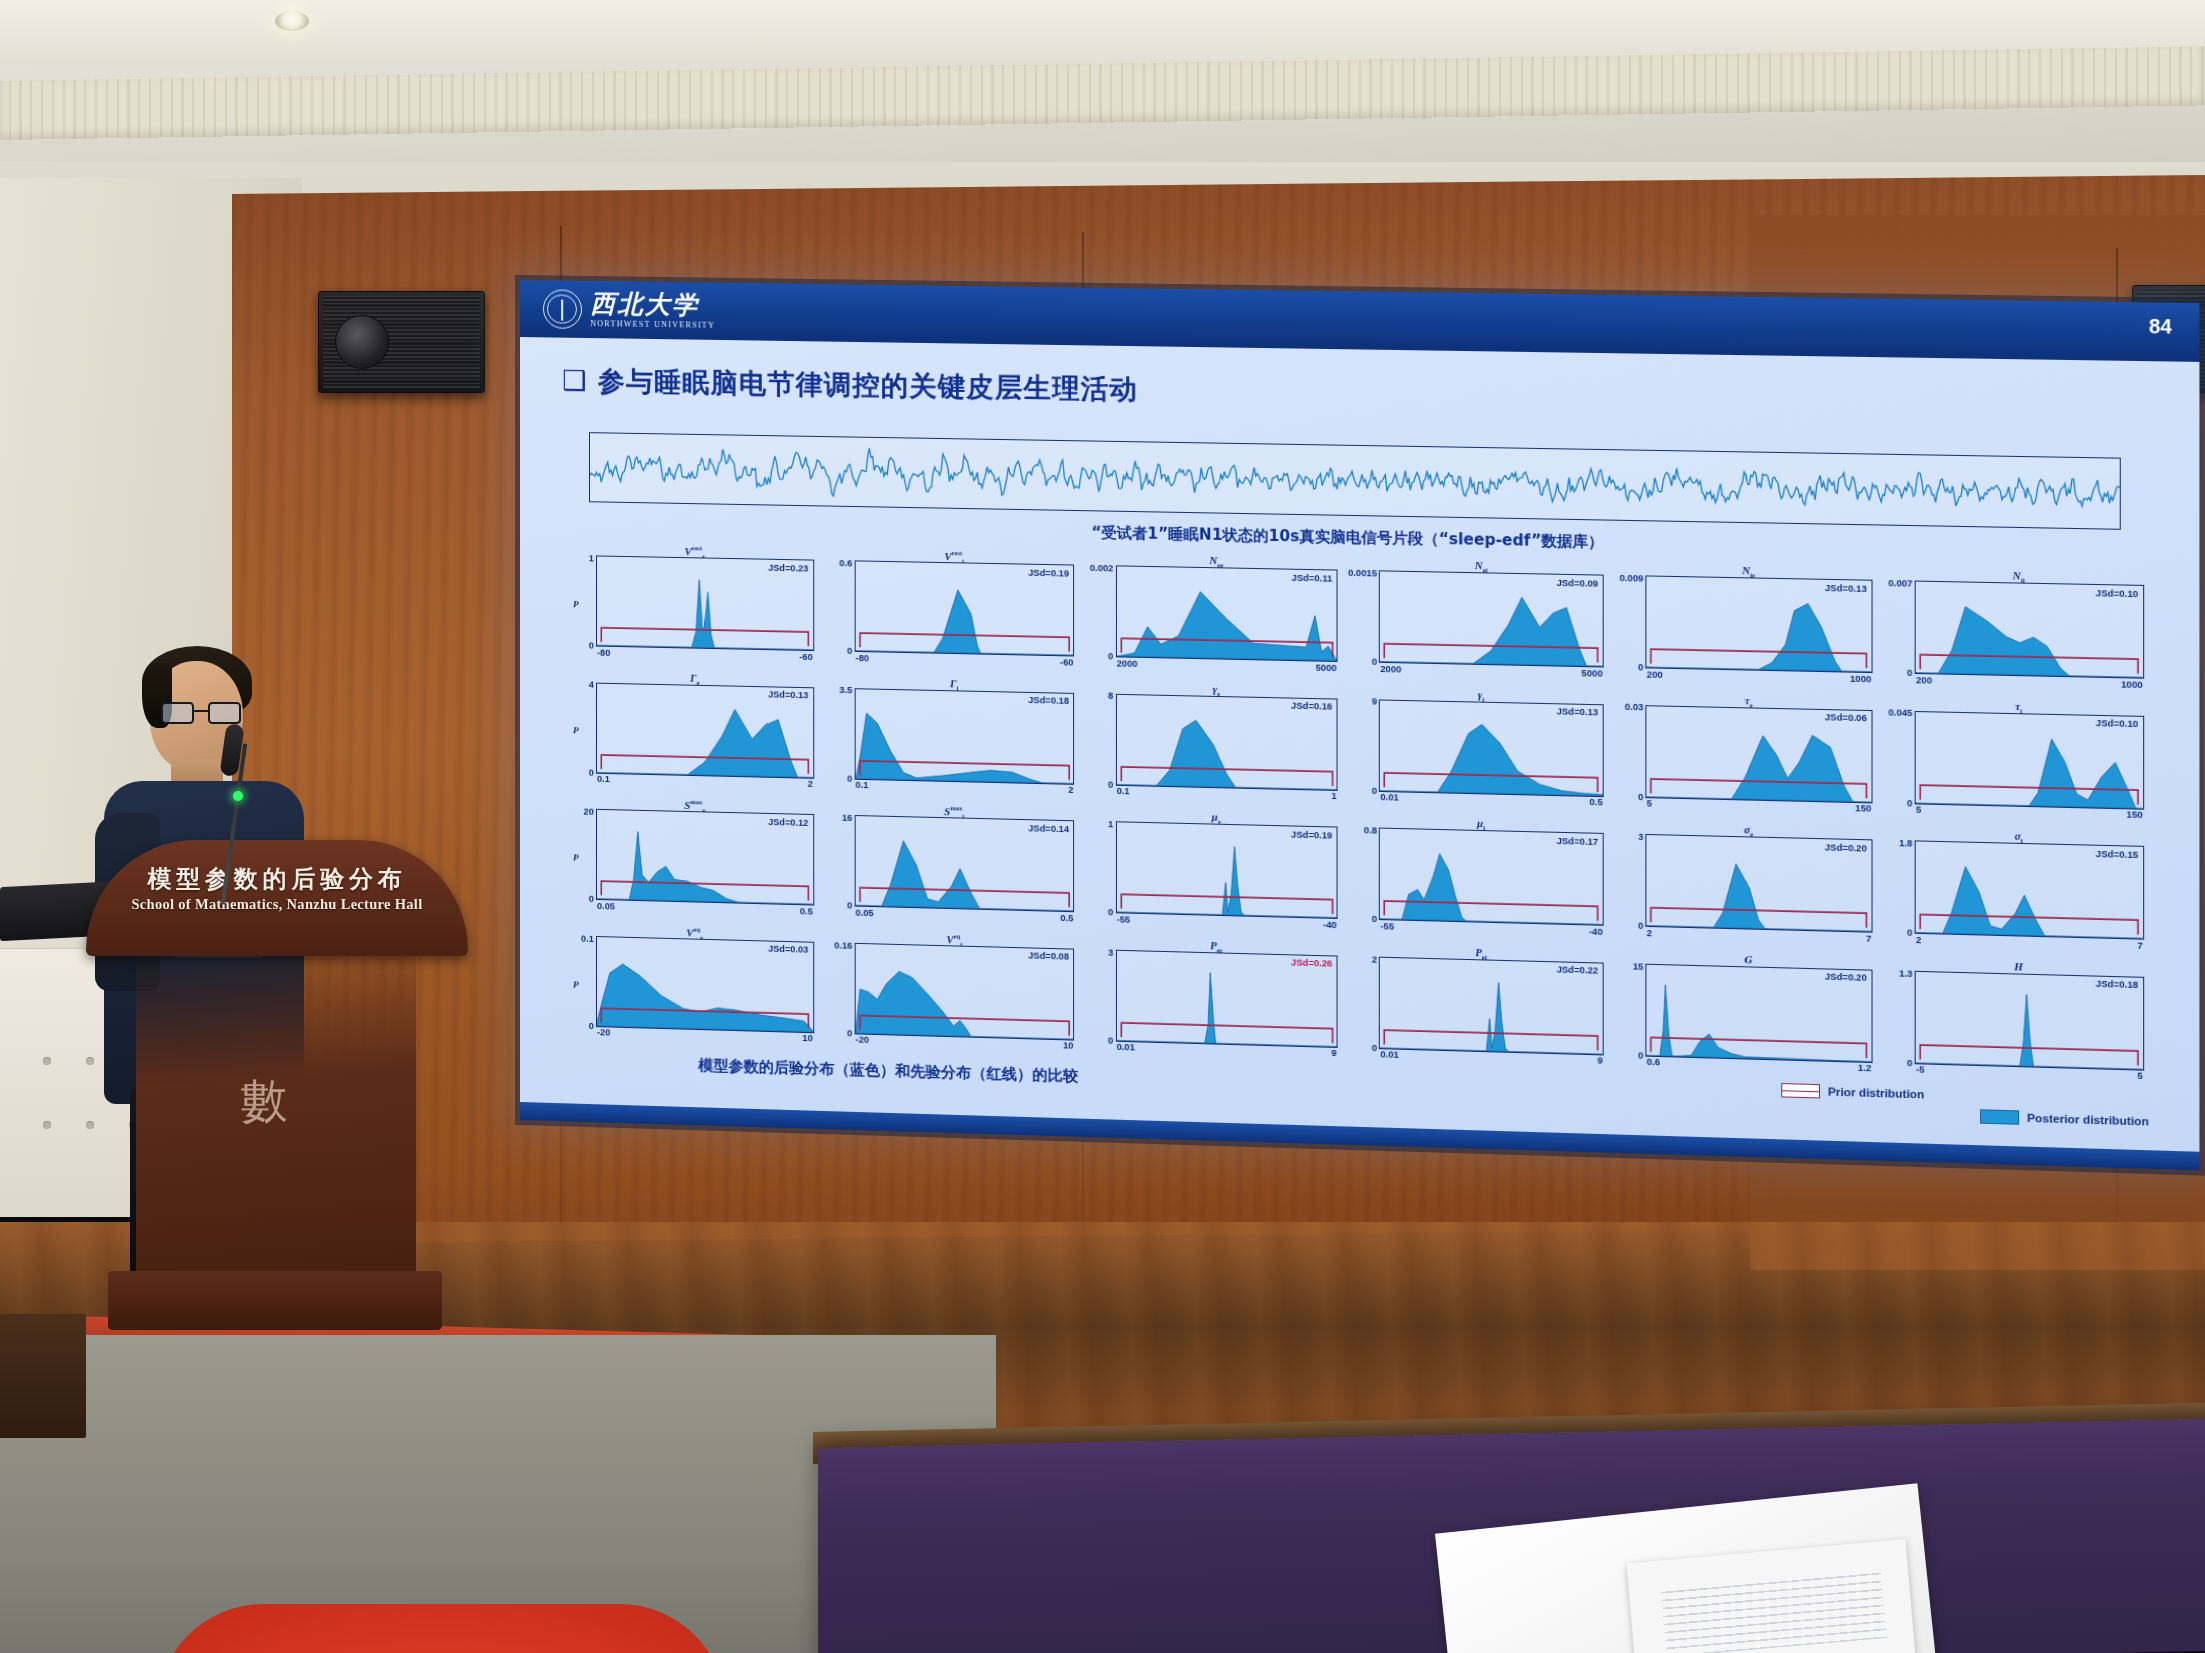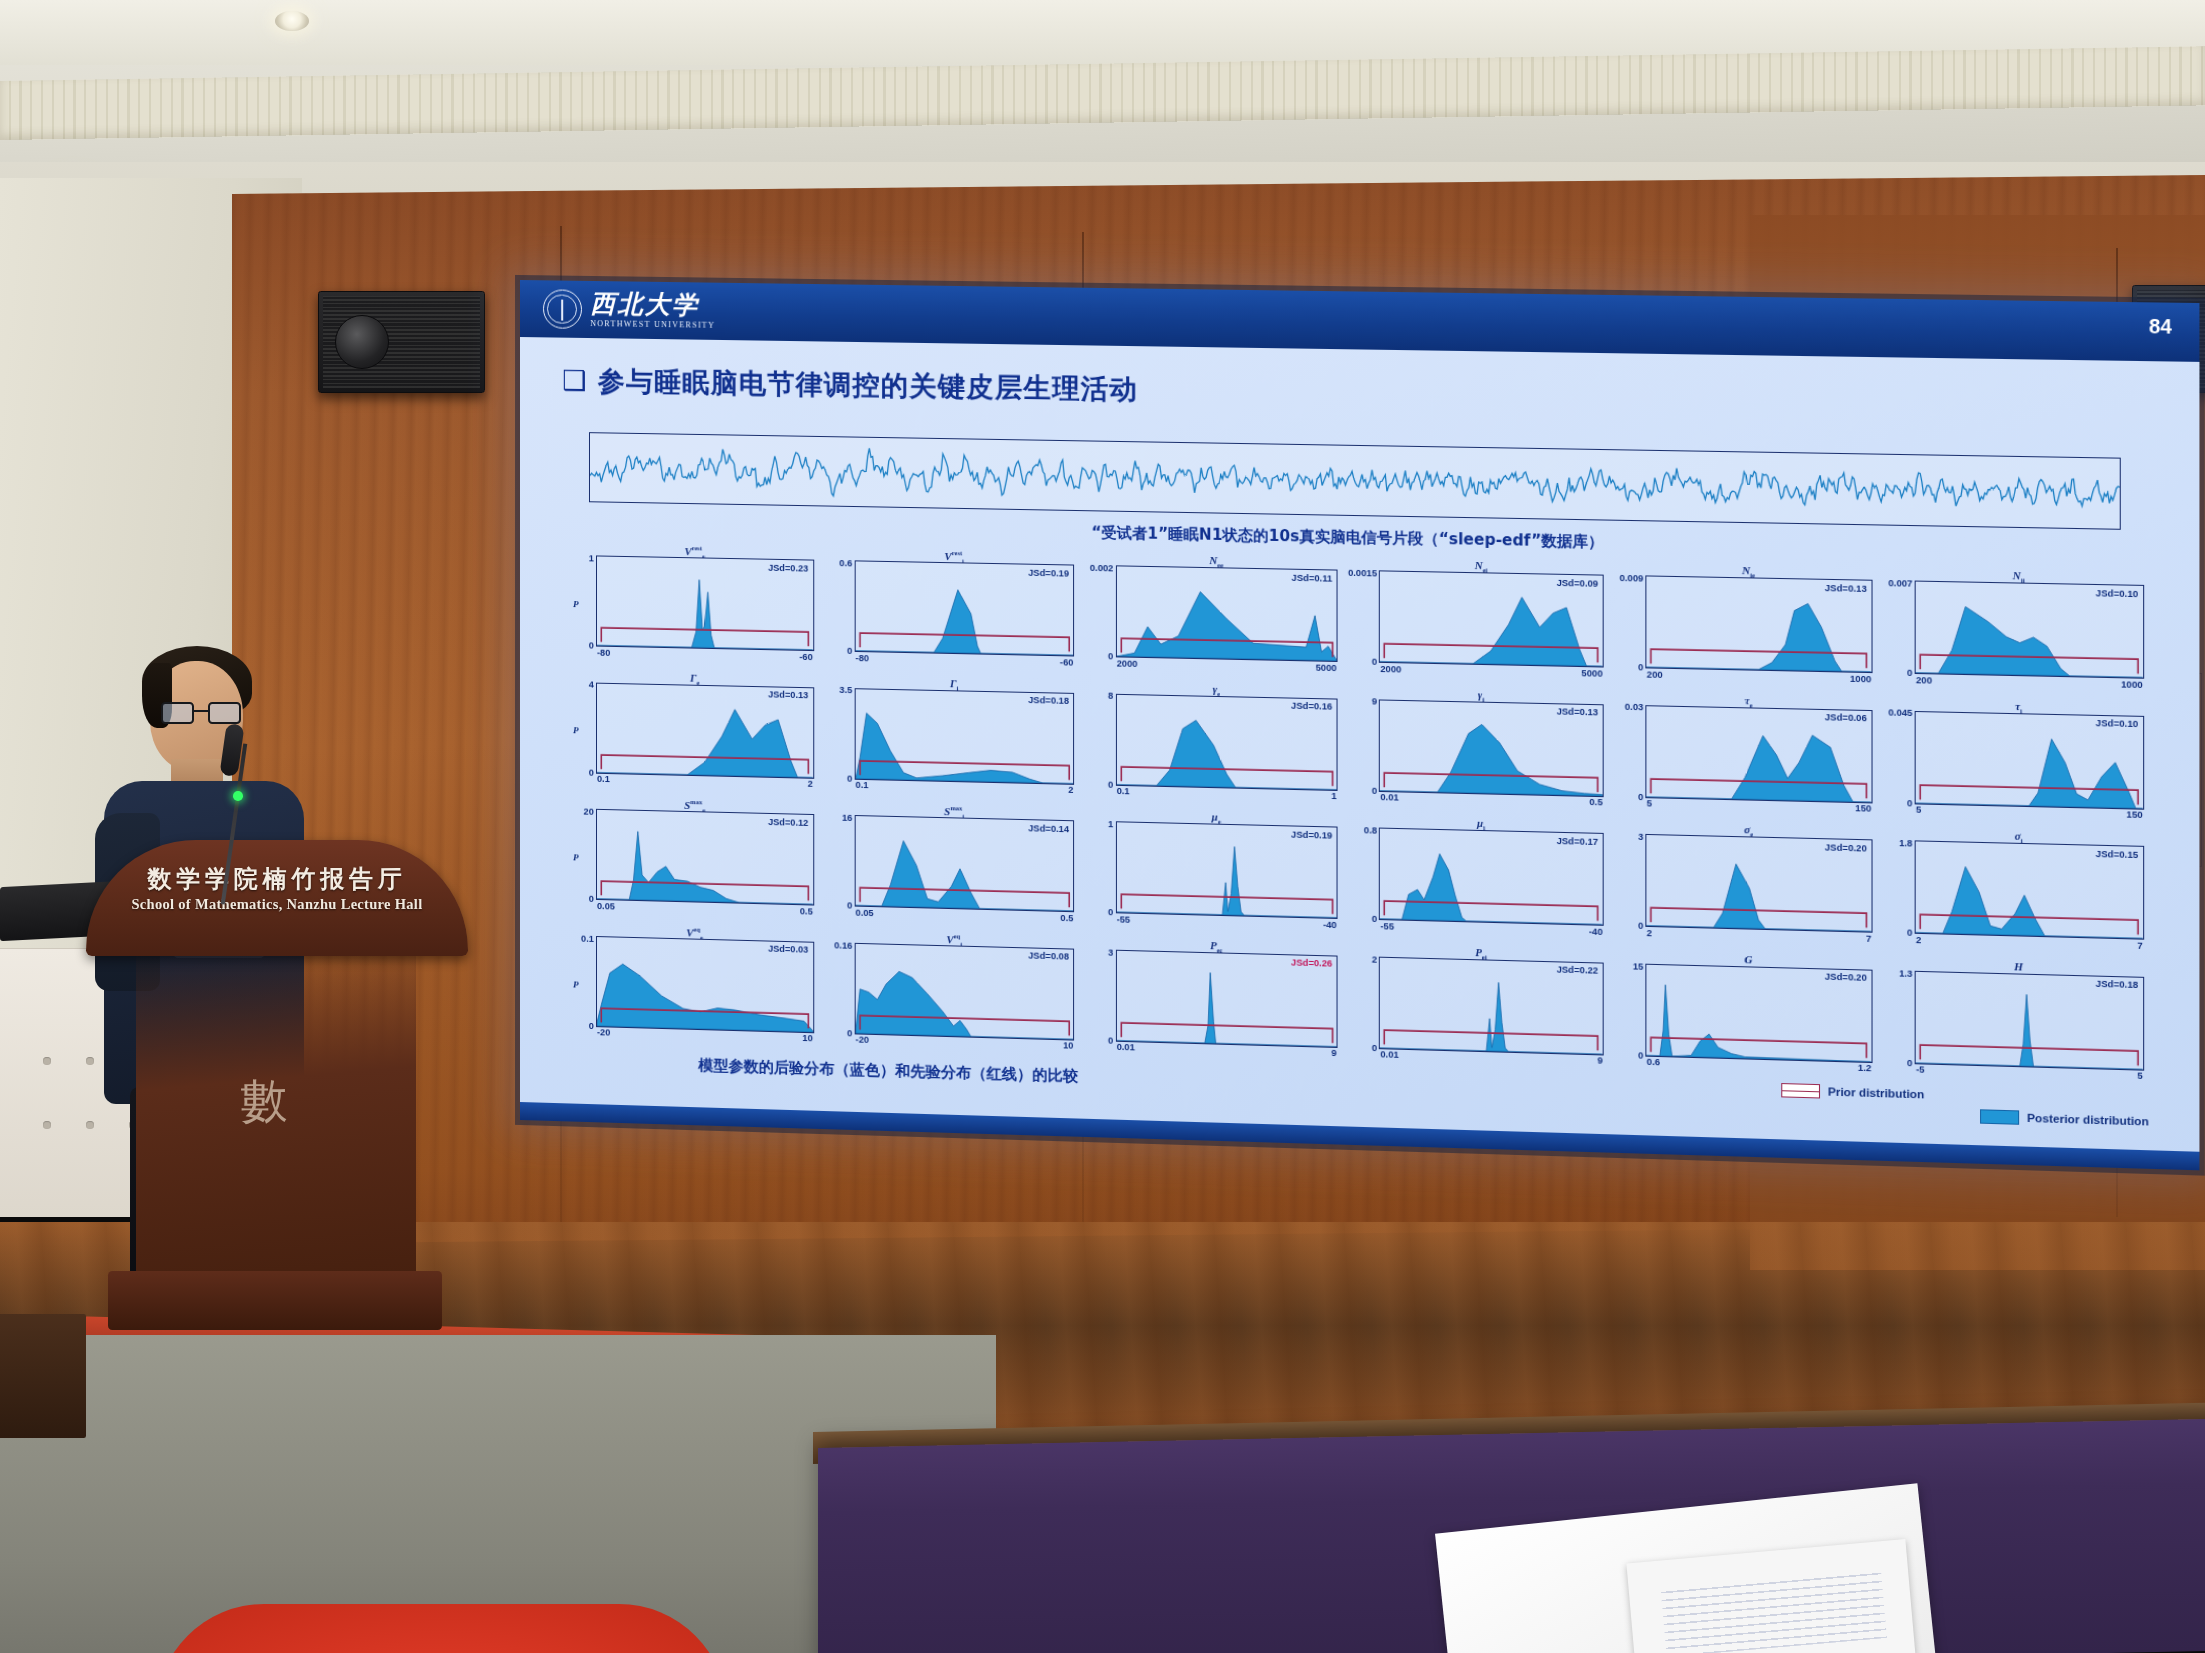--- a/index.html
+++ b/index.html
@@ -459,21 +459,21 @@
     <div class="p-sleeve-l"></div>
     <div class="p-shirt-print"></div>
     <div class="p-legs"></div>
   </div>
 
   <div class="laptop-clutter"></div>
 
   <div class="podium">
     <div class="podium-body"></div>
     <div class="podium-top">
-      <div class="podium-line-cn">数学学院楠竹报告厅</div>
+      <div class="podium-line-cn">模型参数的后验分布</div>
       <div class="podium-line-en">School of Mathematics, Nanzhu Lecture Hall</div>
     </div>
     <div class="podium-emblem">數</div>
     <div class="podium-base"></div>
   </div>
   <div class="mic-head"></div>
   <div class="mic-stem"></div>
   <div class="mic-led"></div>
 
   <div class="fg-table-edge"></div>

